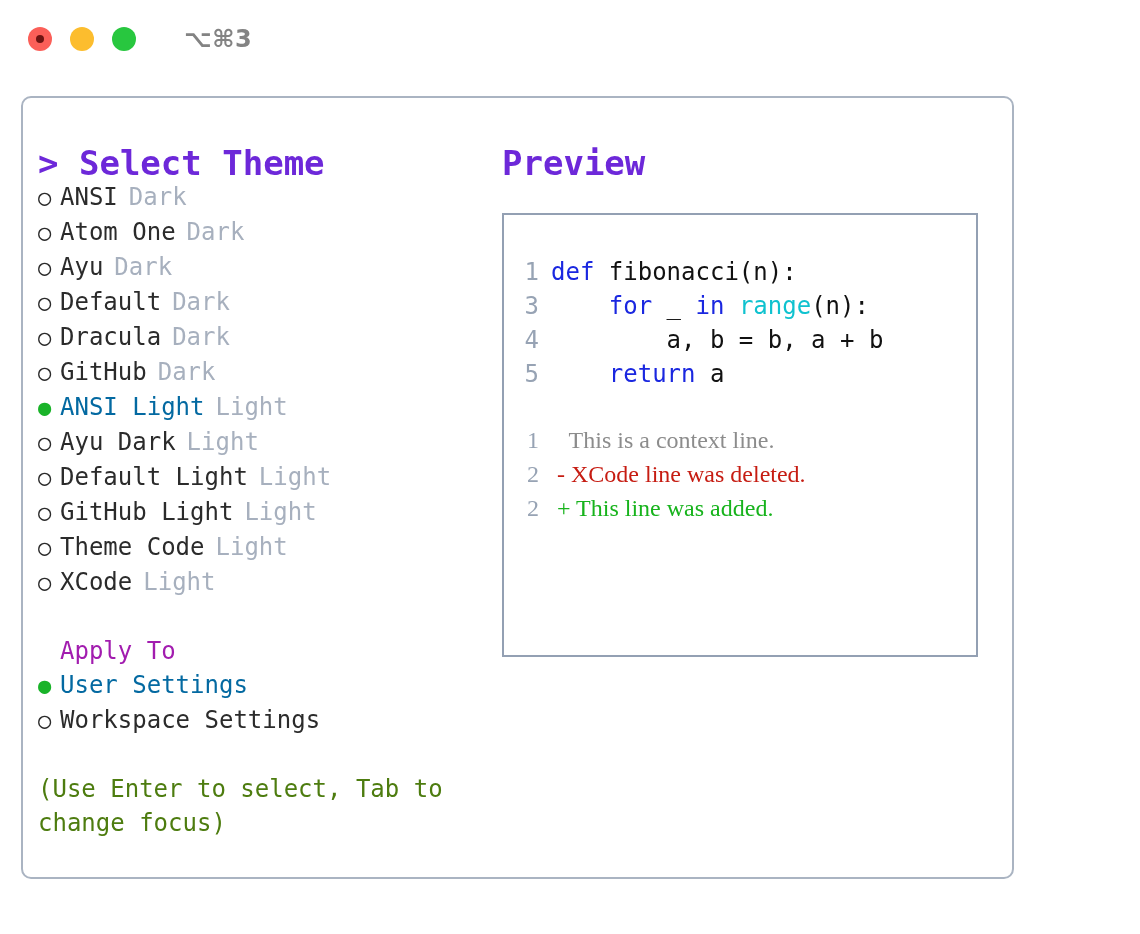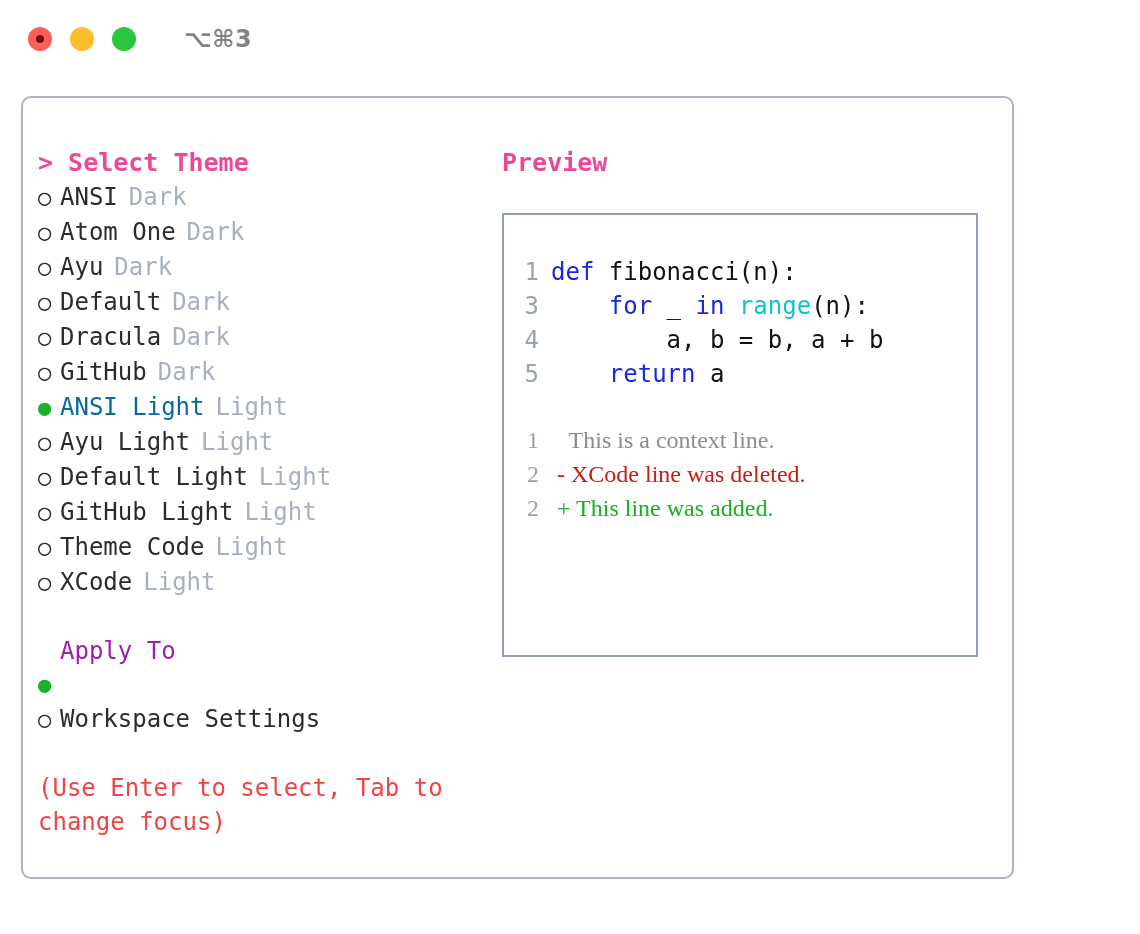--- a/index.html
+++ b/index.html
@@ -90,23 +90,23 @@
   }
 
   
   .left-col {
     position: absolute;
     left: 15px;
     top: 48px;
     width: 450px;
   }
   .section-title {
-    font-size: 25px;
+    font-size: 34px;
     font-weight: bold;
-    color: #ec4899;
+    color: #6d28d9;
     line-height: 34px;
     white-space: pre;
   }
   .opt-row {
     display: flex;
     align-items: baseline;
     font-size: 24px;
     line-height: 34px;
     color: #2b2b2b;
     white-space: pre;
@@ -133,21 +133,21 @@
     color: #a21caf;
     white-space: pre;
     padding-left: 22px;
   }
   .spacer { height: 34px; }
 
   .hint {
     margin-top: 34px;
     font-size: 24px;
     line-height: 34px;
-    color: #ef4444;
+    color: #4d7c0f;
     width: 410px;
     white-space: pre-wrap;
   }
 
   
   .right-col {
     position: absolute;
     left: 479px;
     top: 48px;
     width: 490px;
@@ -218,33 +218,33 @@
         <div class="section-title">&gt; Select Theme</div>
 
         <div id="theme-list">
             <div class="opt-row"><span class="bullet">○</span><span class="opt-name">ANSI</span><span class="opt-kind">Dark</span></div>
             <div class="opt-row"><span class="bullet">○</span><span class="opt-name">Atom One</span><span class="opt-kind">Dark</span></div>
             <div class="opt-row"><span class="bullet">○</span><span class="opt-name">Ayu</span><span class="opt-kind">Dark</span></div>
             <div class="opt-row"><span class="bullet">○</span><span class="opt-name">Default</span><span class="opt-kind">Dark</span></div>
             <div class="opt-row"><span class="bullet">○</span><span class="opt-name">Dracula</span><span class="opt-kind">Dark</span></div>
             <div class="opt-row"><span class="bullet">○</span><span class="opt-name">GitHub</span><span class="opt-kind">Dark</span></div>
             <div class="opt-row selected"><span class="bullet filled">●</span><span class="opt-name">ANSI Light</span><span class="opt-kind">Light</span></div>
-            <div class="opt-row"><span class="bullet">○</span><span class="opt-name">Ayu Light</span><span class="opt-kind">Light</span></div>
+            <div class="opt-row"><span class="bullet">○</span><span class="opt-name">Ayu Dark</span><span class="opt-kind">Light</span></div>
             <div class="opt-row"><span class="bullet">○</span><span class="opt-name">Default Light</span><span class="opt-kind">Light</span></div>
             <div class="opt-row"><span class="bullet">○</span><span class="opt-name">GitHub Light</span><span class="opt-kind">Light</span></div>
             <div class="opt-row"><span class="bullet">○</span><span class="opt-name">Theme Code</span><span class="opt-kind">Light</span></div>
             <div class="opt-row"><span class="bullet">○</span><span class="opt-name">XCode</span><span class="opt-kind">Light</span></div>
           </div>
 
         <div class="spacer"></div>
 
         <div class="applyto-head">Apply To</div>
 
         <div id="apply-list">
-            <div class="opt-row selected"><span class="bullet filled">●</span></div>
+            <div class="opt-row selected"><span class="bullet filled">●</span><span class="opt-name">User Settings</span></div>
             <div class="opt-row"><span class="bullet">○</span><span class="opt-name">Workspace Settings</span></div>
           </div>
 
         <div class="hint">(Use Enter to select, Tab to change focus)</div>
       </div>
 
       <div class="right-col">
 
         <div class="section-title">Preview</div>
 

